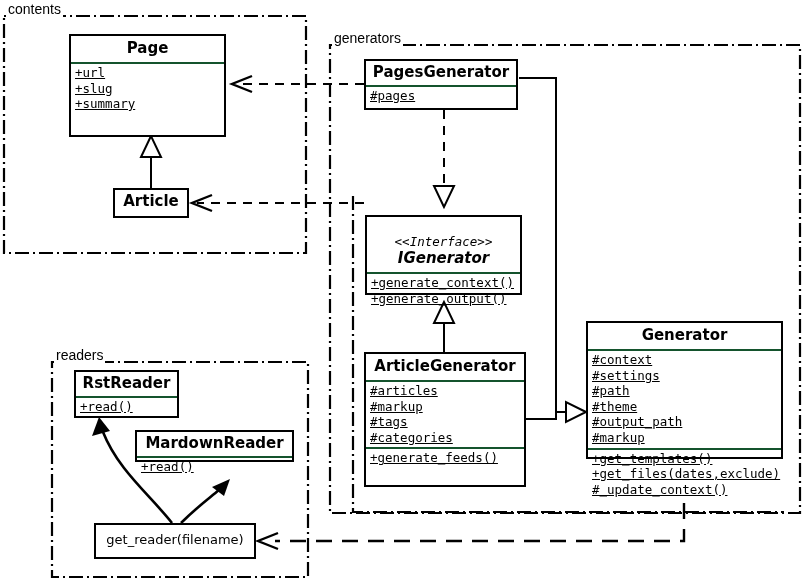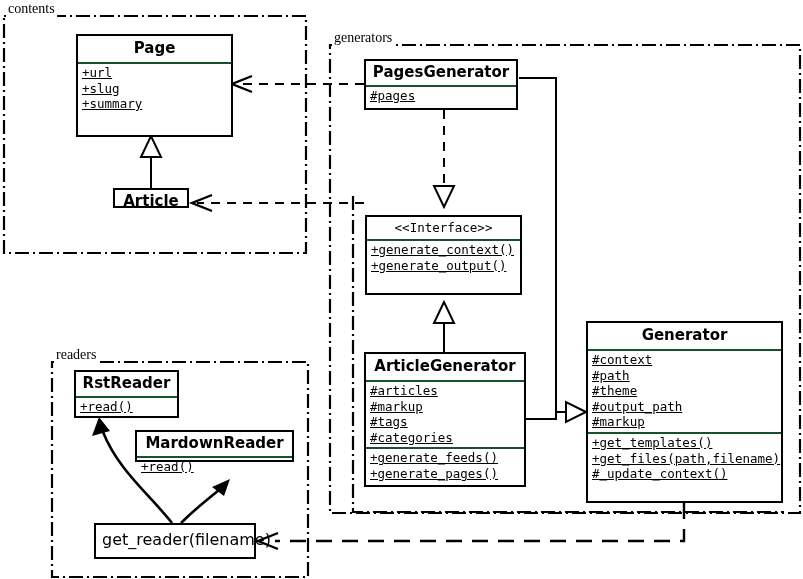--- a/index.html
+++ b/index.html
@@ -57,30 +57,30 @@
   }
   .uml-member {
     font-family: "DejaVu Sans Mono", monospace;
     font-size: 12.5px;
     line-height: 15.6px;
     white-space: pre;
     text-align: left;
   }
   .uml-plain {
     text-align: center;
-    font-size: 16px;
+    font-size: 13px;
     line-height: 17px;
     padding: 6px 6px;
     font-family: "DejaVu Sans", sans-serif;
   }
 
   
   .pkg-label {
     position: absolute;
-    font-family: Liberation Serif, serif;
+    font-family: Liberation Sans, sans-serif;
     font-size: 14px;
     line-height: 16px;
     color: #000000;
     background: #ffffff;
     padding: 0 2px;
     z-index: 4;
   }
 </style>
 </head>
 <body>
@@ -154,76 +154,77 @@
       <path d="M 181 523 C 196 508, 207 500, 219 490" fill="none" stroke="#000" stroke-width="2.6"></path>
       <polygon points="230,479 212,487 224,496" fill="#000"></polygon>
     </g>
 
   </svg>
 
   <div class="pkg-label" style="left:6px;  top:1px;">contents</div>
   <div class="pkg-label" style="left:332px; top:30px;">generators</div>
   <div class="pkg-label" style="left:54px;  top:347px;">readers</div>
 
-  <div class="uml-class" style="left:76px; top:34px; width:157px; height:103px;">
+  <div class="uml-class" style="left:69px; top:34px; width:157px; height:103px;">
     <div class="uml-compartment uml-name">Page</div>
     <div class="uml-compartment">
       <div class="uml-member">+url</div>
       <div class="uml-member">+slug</div>
       <div class="uml-member">+summary</div>
     </div>
   </div>
 
-  <div class="uml-class" style="left:113px; top:188px; width:76px; height:20px;">
+  <div class="uml-class" style="left:113px; top:188px; width:76px; height:30px;">
     <div class="uml-compartment uml-name" style="padding-top:2px;padding-bottom:2px;">Article</div>
   </div>
 
   <div class="uml-class" style="left:364px; top:59px; width:154px; height:51px;">
     <div class="uml-compartment uml-name" style="padding-top:2px;padding-bottom:3px;">PagesGenerator</div>
     <div class="uml-compartment">
       <div class="uml-member">#pages</div>
     </div>
   </div>
 
   <div class="uml-class" style="left:365px; top:215px; width:157px; height:80px;">
-    <div class="uml-compartment" style="padding-top:3px;padding-bottom:4px;">
+    <div class="uml-compartment" style="padding-top:17px;padding-bottom:4px;font-style:italic;">
       <div class="uml-stereotype">&lt;&lt;Interface&gt;&gt;</div>
+      <div class="uml-name" style="padding-top:0px;padding-bottom:0px;">IGenerator</div>
     </div>
     <div class="uml-compartment">
       <div class="uml-member">+generate_context()</div>
       <div class="uml-member">+generate_output()</div>
     </div>
   </div>
 
   <div class="uml-class" style="left:364px; top:352px; width:162px; height:135px;">
     <div class="uml-compartment uml-name" style="padding-top:3px;padding-bottom:4px;">ArticleGenerator</div>
     <div class="uml-compartment">
       <div class="uml-member">#articles</div>
       <div class="uml-member">#markup</div>
       <div class="uml-member">#tags</div>
       <div class="uml-member">#categories</div>
     </div>
     <div class="uml-compartment">
       <div class="uml-member">+generate_feeds()</div>
-      <div class="uml-member">+generate_pages()</div>
-    </div>
-  </div>
-
-  <div class="uml-class" style="left:586px; top:321px; width:197px; height:182px;">
+    </div>
+  </div>
+
+  <div class="uml-class" style="left:586px; top:321px; width:197px; height:138px;">
     <div class="uml-compartment uml-name" style="padding-top:3px;padding-bottom:4px;">Generator</div>
     <div class="uml-compartment">
       <div class="uml-member">#context</div>
+      <div class="uml-member">#settings</div>
       <div class="uml-member">#path</div>
       <div class="uml-member">#theme</div>
       <div class="uml-member">#output_path</div>
       <div class="uml-member">#markup</div>
     </div>
     <div class="uml-compartment">
       <div class="uml-member">+get_templates()</div>
-      <div class="uml-member">+get_files(path,filename)</div>
+      <div class="uml-member">+get_files(dates,exclude)</div>
       <div class="uml-member">#_update_context()</div>
     </div>
   </div>
 
   <div class="uml-class" style="left:74px; top:370px; width:105px; height:48px;">
     <div class="uml-compartment uml-name" style="padding-top:2px;padding-bottom:3px;">RstReader</div>
     <div class="uml-compartment">
       <div class="uml-member">+read()</div>
     </div>
   </div>

